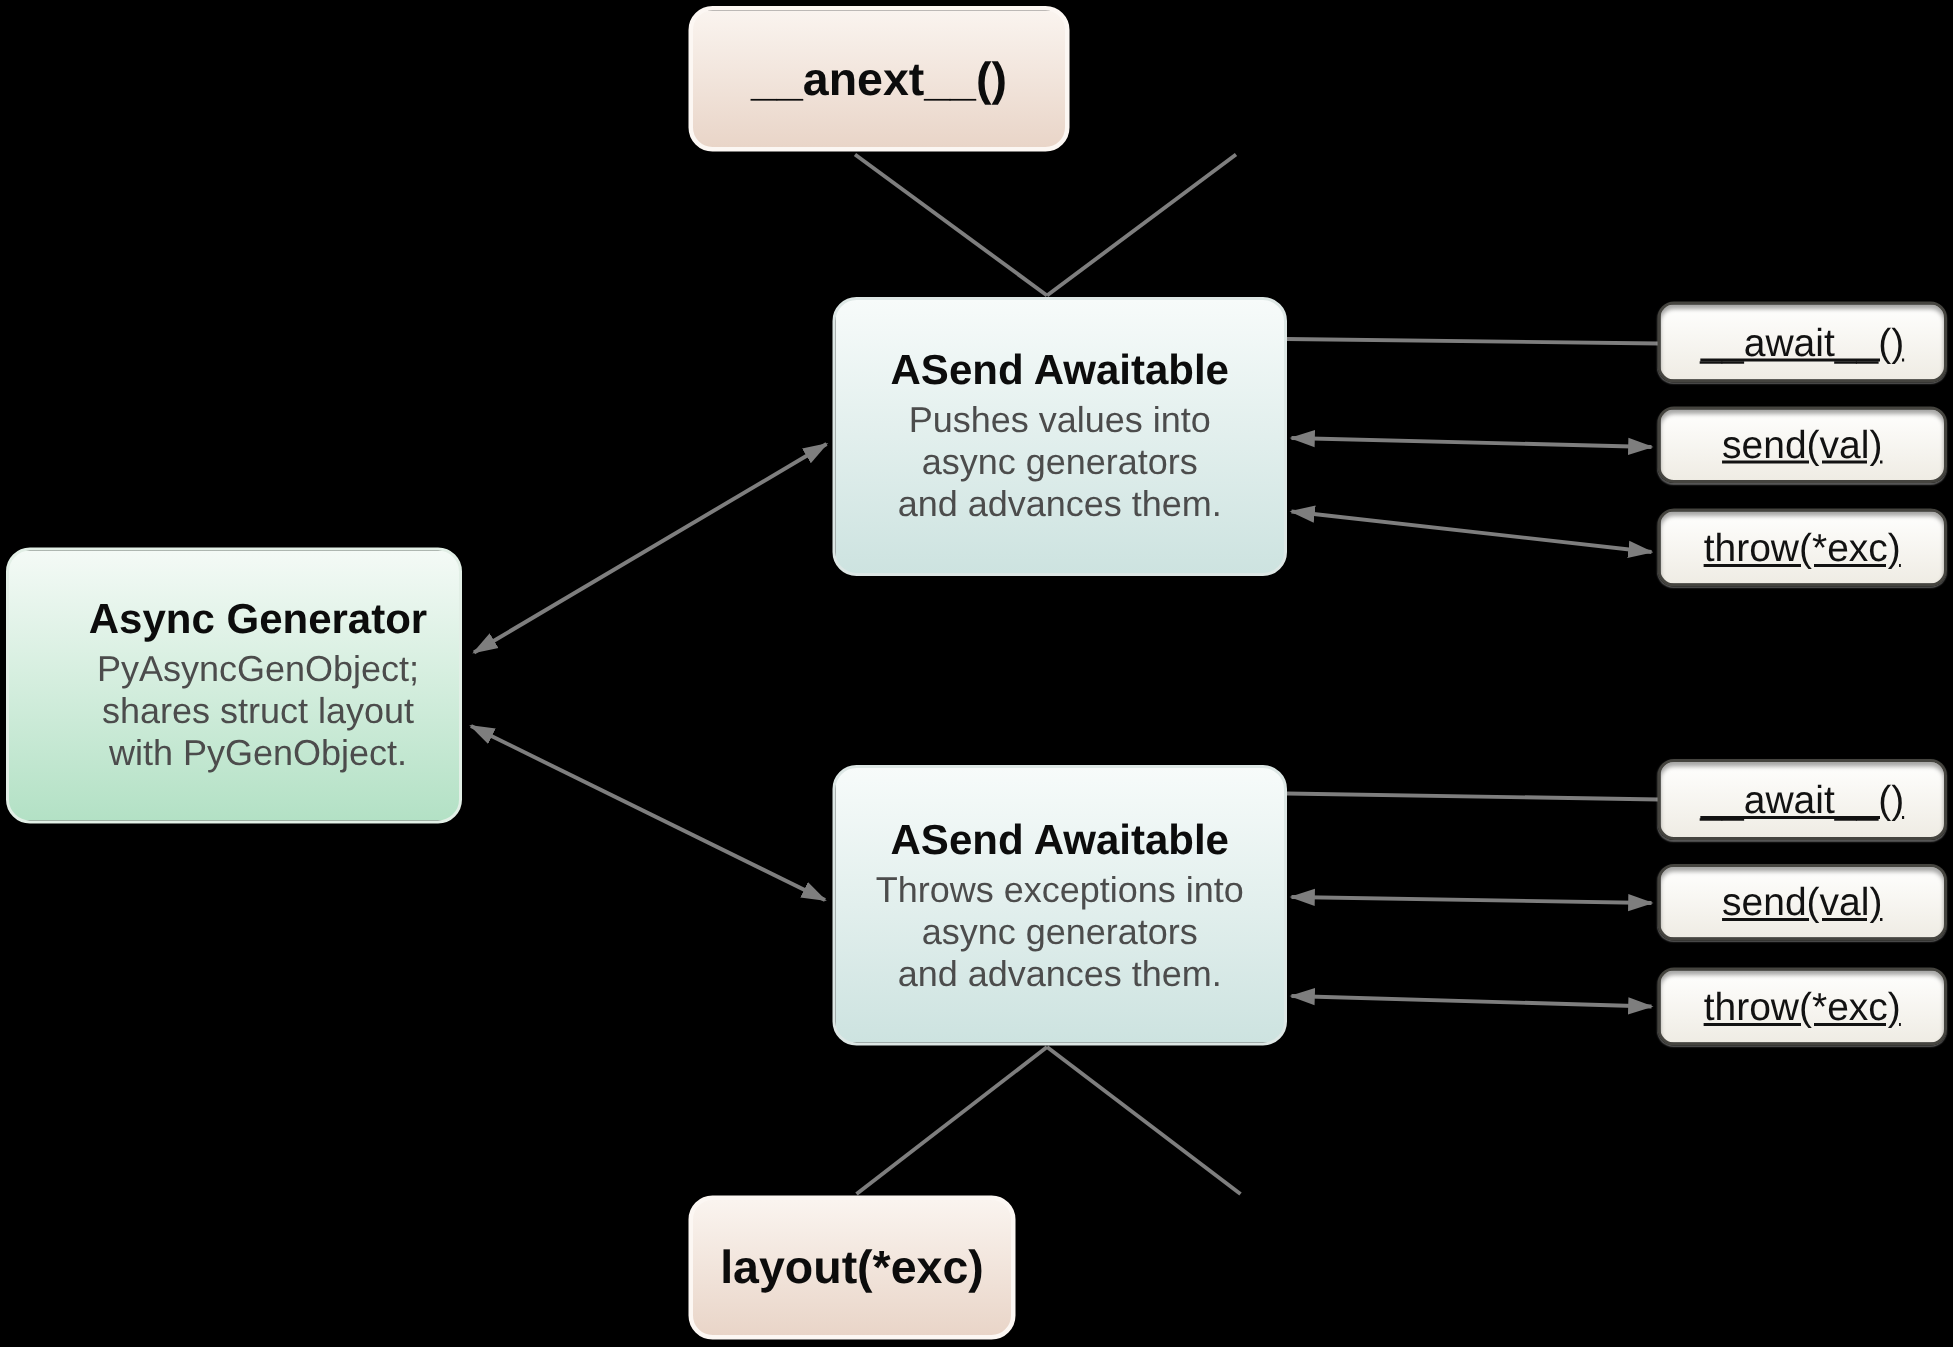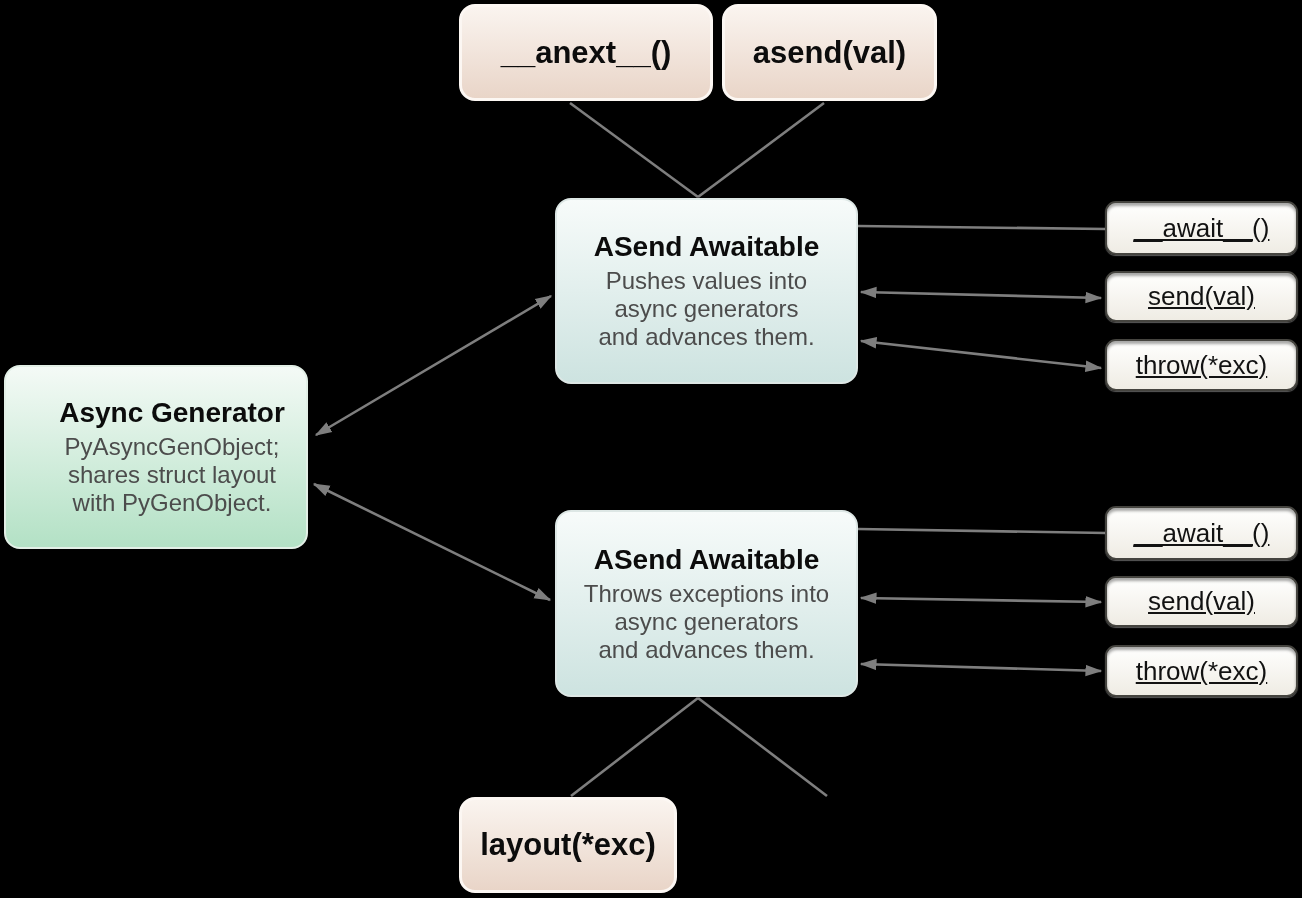--- a/index.html
+++ b/index.html
@@ -116,21 +116,20 @@
     <line x1="858" y1="529" x2="1106" y2="533"></line>
     <line x1="861" y1="598" x2="1101" y2="602" marker-start="url(#ah)" marker-end="url(#ah)"></line>
     <line x1="861" y1="664" x2="1101" y2="671" marker-start="url(#ah)" marker-end="url(#ah)"></line>
 
     <line x1="698" y1="698" x2="571" y2="796"></line>
     <line x1="698" y1="698" x2="827" y2="796"></line>
   </svg>
 
   <div class="node pill" id="n-anext">__anext__()</div>
 
-  <div class="node pill" id="n-asend">asend(val)</div>
 
   <div class="node big teal" id="n-asend-awaitable">
     <div class="title">ASend Awaitable</div>
     <div class="desc">Pushes values into
 async generators
 and advances them.</div>
   </div>
 
   <div class="node big green" id="n-async-generator">
     <div class="title">Async Generator</div>

